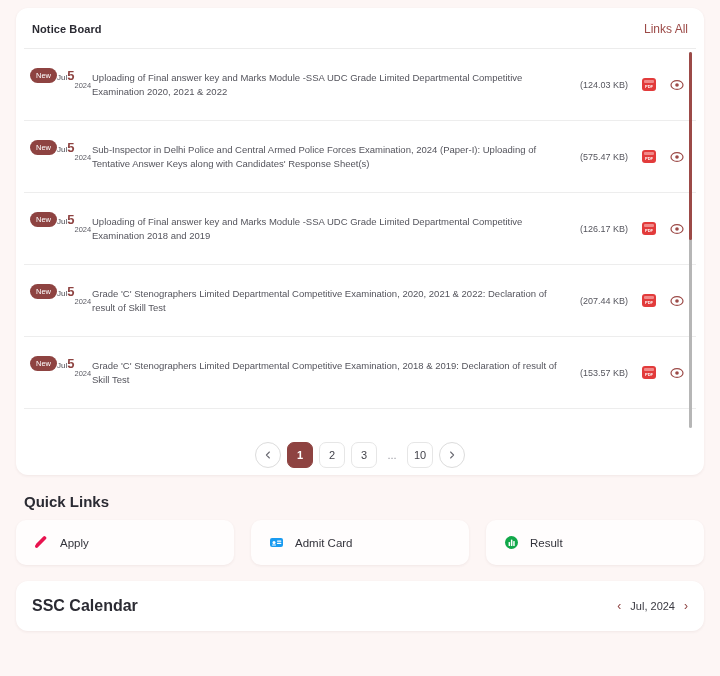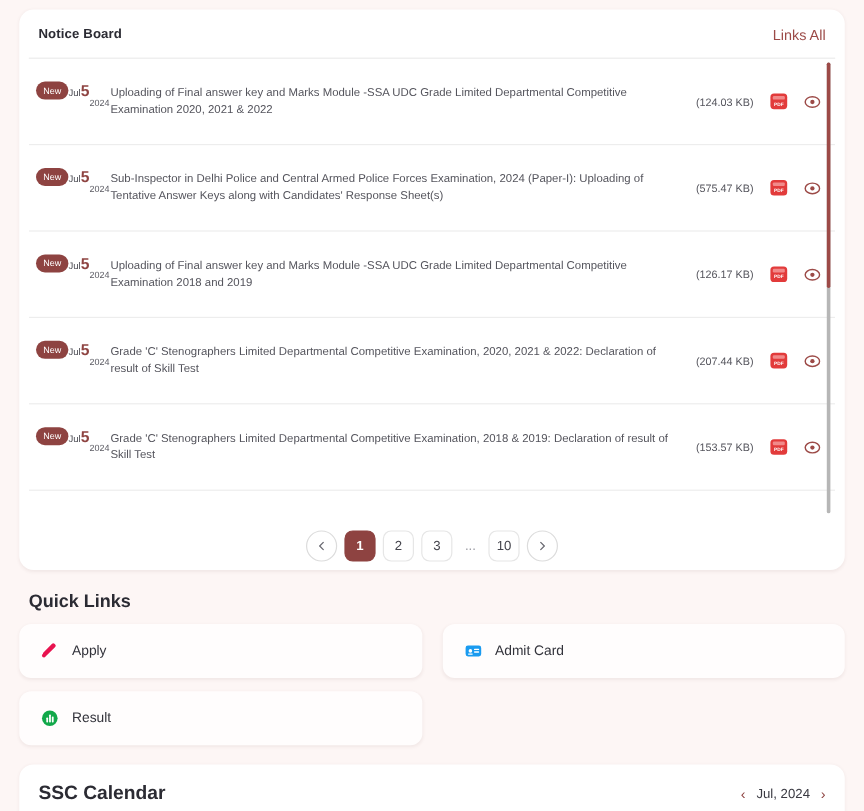--- a/index.html
+++ b/index.html
@@ -110,21 +110,21 @@
     border: 1px solid #e6e6e6; background: #fff;
     display: flex; align-items: center; justify-content: center;
     font-size: 11px; color: #44444c; cursor: pointer;
   }
   .pg.round { border-radius: 50%; border-color: #dcdcdc; color: #6b6b73; }
   .pg.active { background: #8e4341; border-color: #8e4341; color: #fff; font-weight: bold; }
   .pg.dots { border: none; background: transparent; color: #9a9aa2; width: 18px; cursor: default; }
 
   
   .ql-title { font-size: 15px; font-weight: bold; color: #2b2b33; margin: 18px 0 10px 8px; }
-  .ql-grid { display: grid; grid-template-columns: 1fr 1fr; gap: 11px 17px; text-align: right; }
+  .ql-grid { display: grid; grid-template-columns: 1fr 1fr 1fr; gap: 11px 17px; text-align: right; }
   .ql-item {
     height: 45px; display: flex; align-items: center; gap: 11px;
     padding-left: 18px; cursor: pointer;
     background: #fffdfd; border-radius: 10px;
     box-shadow: 0 1px 3px rgba(80,40,40,.07);
   }
   .ql-label { font-size: 11.5px; color: #33333b; }
   .ql-ico { width: 15px; height: 15px; display: flex; align-items: center; justify-content: center; flex: 0 0 15px; }
 
   

